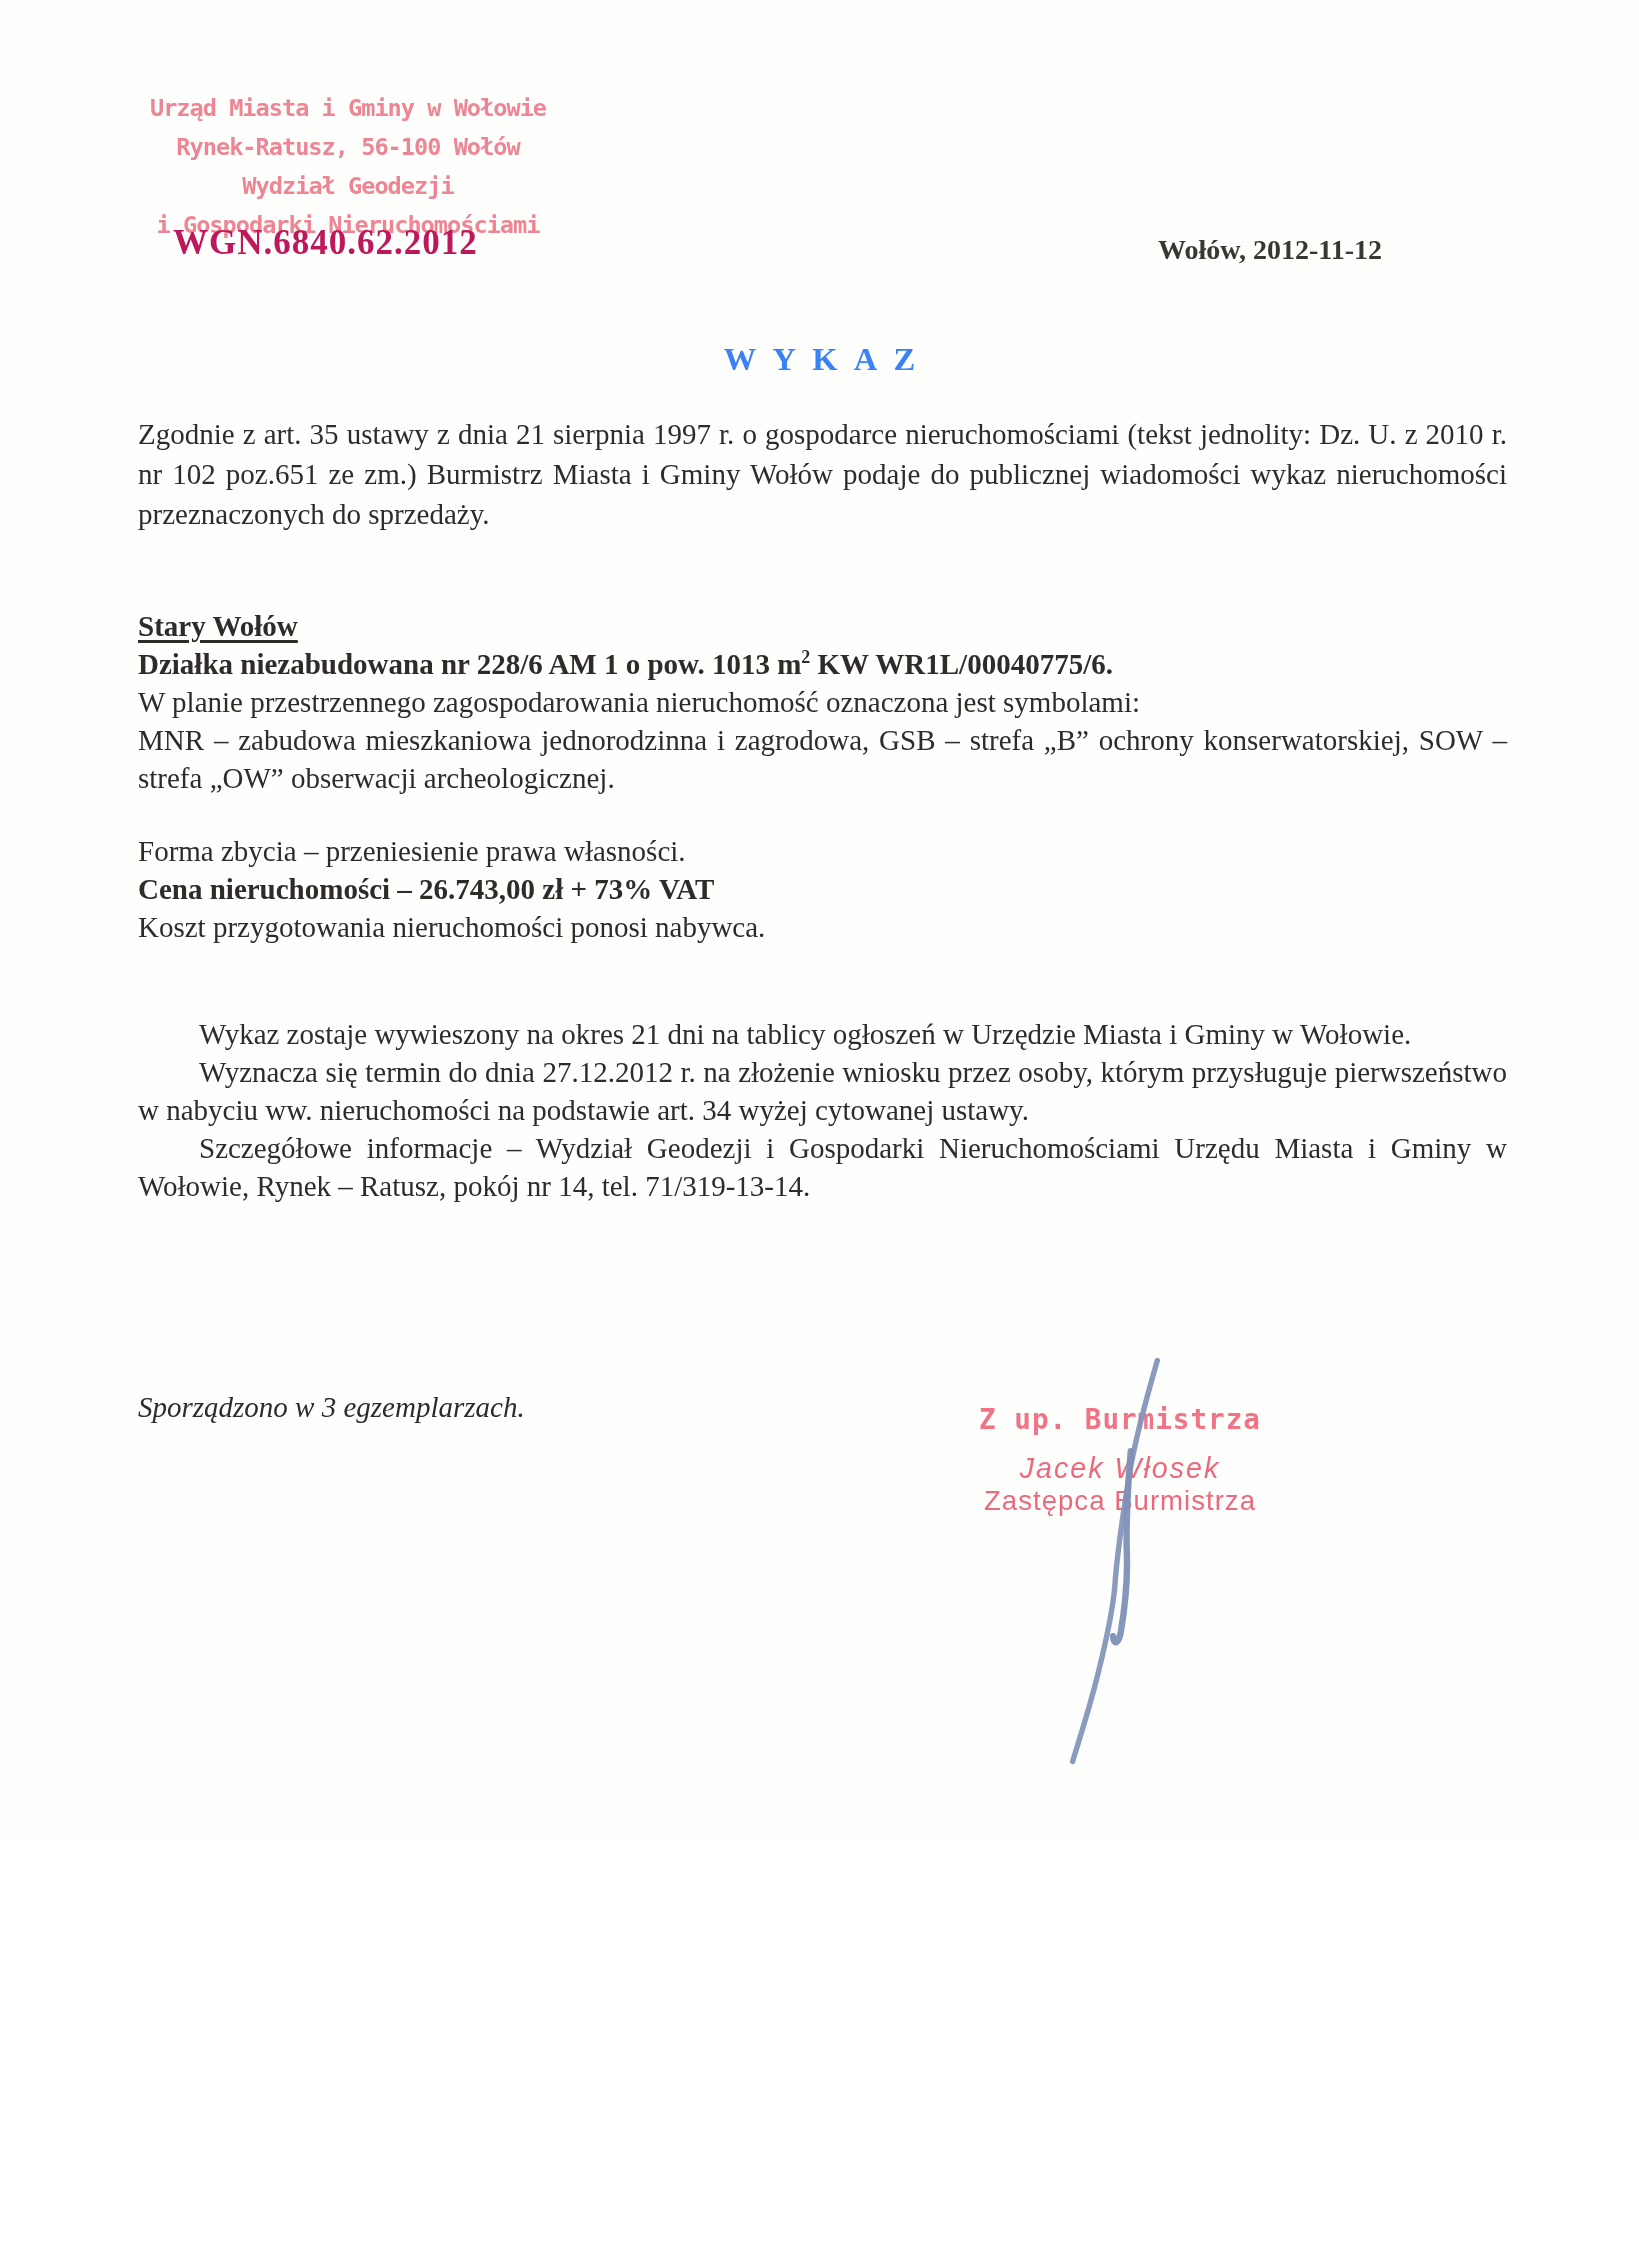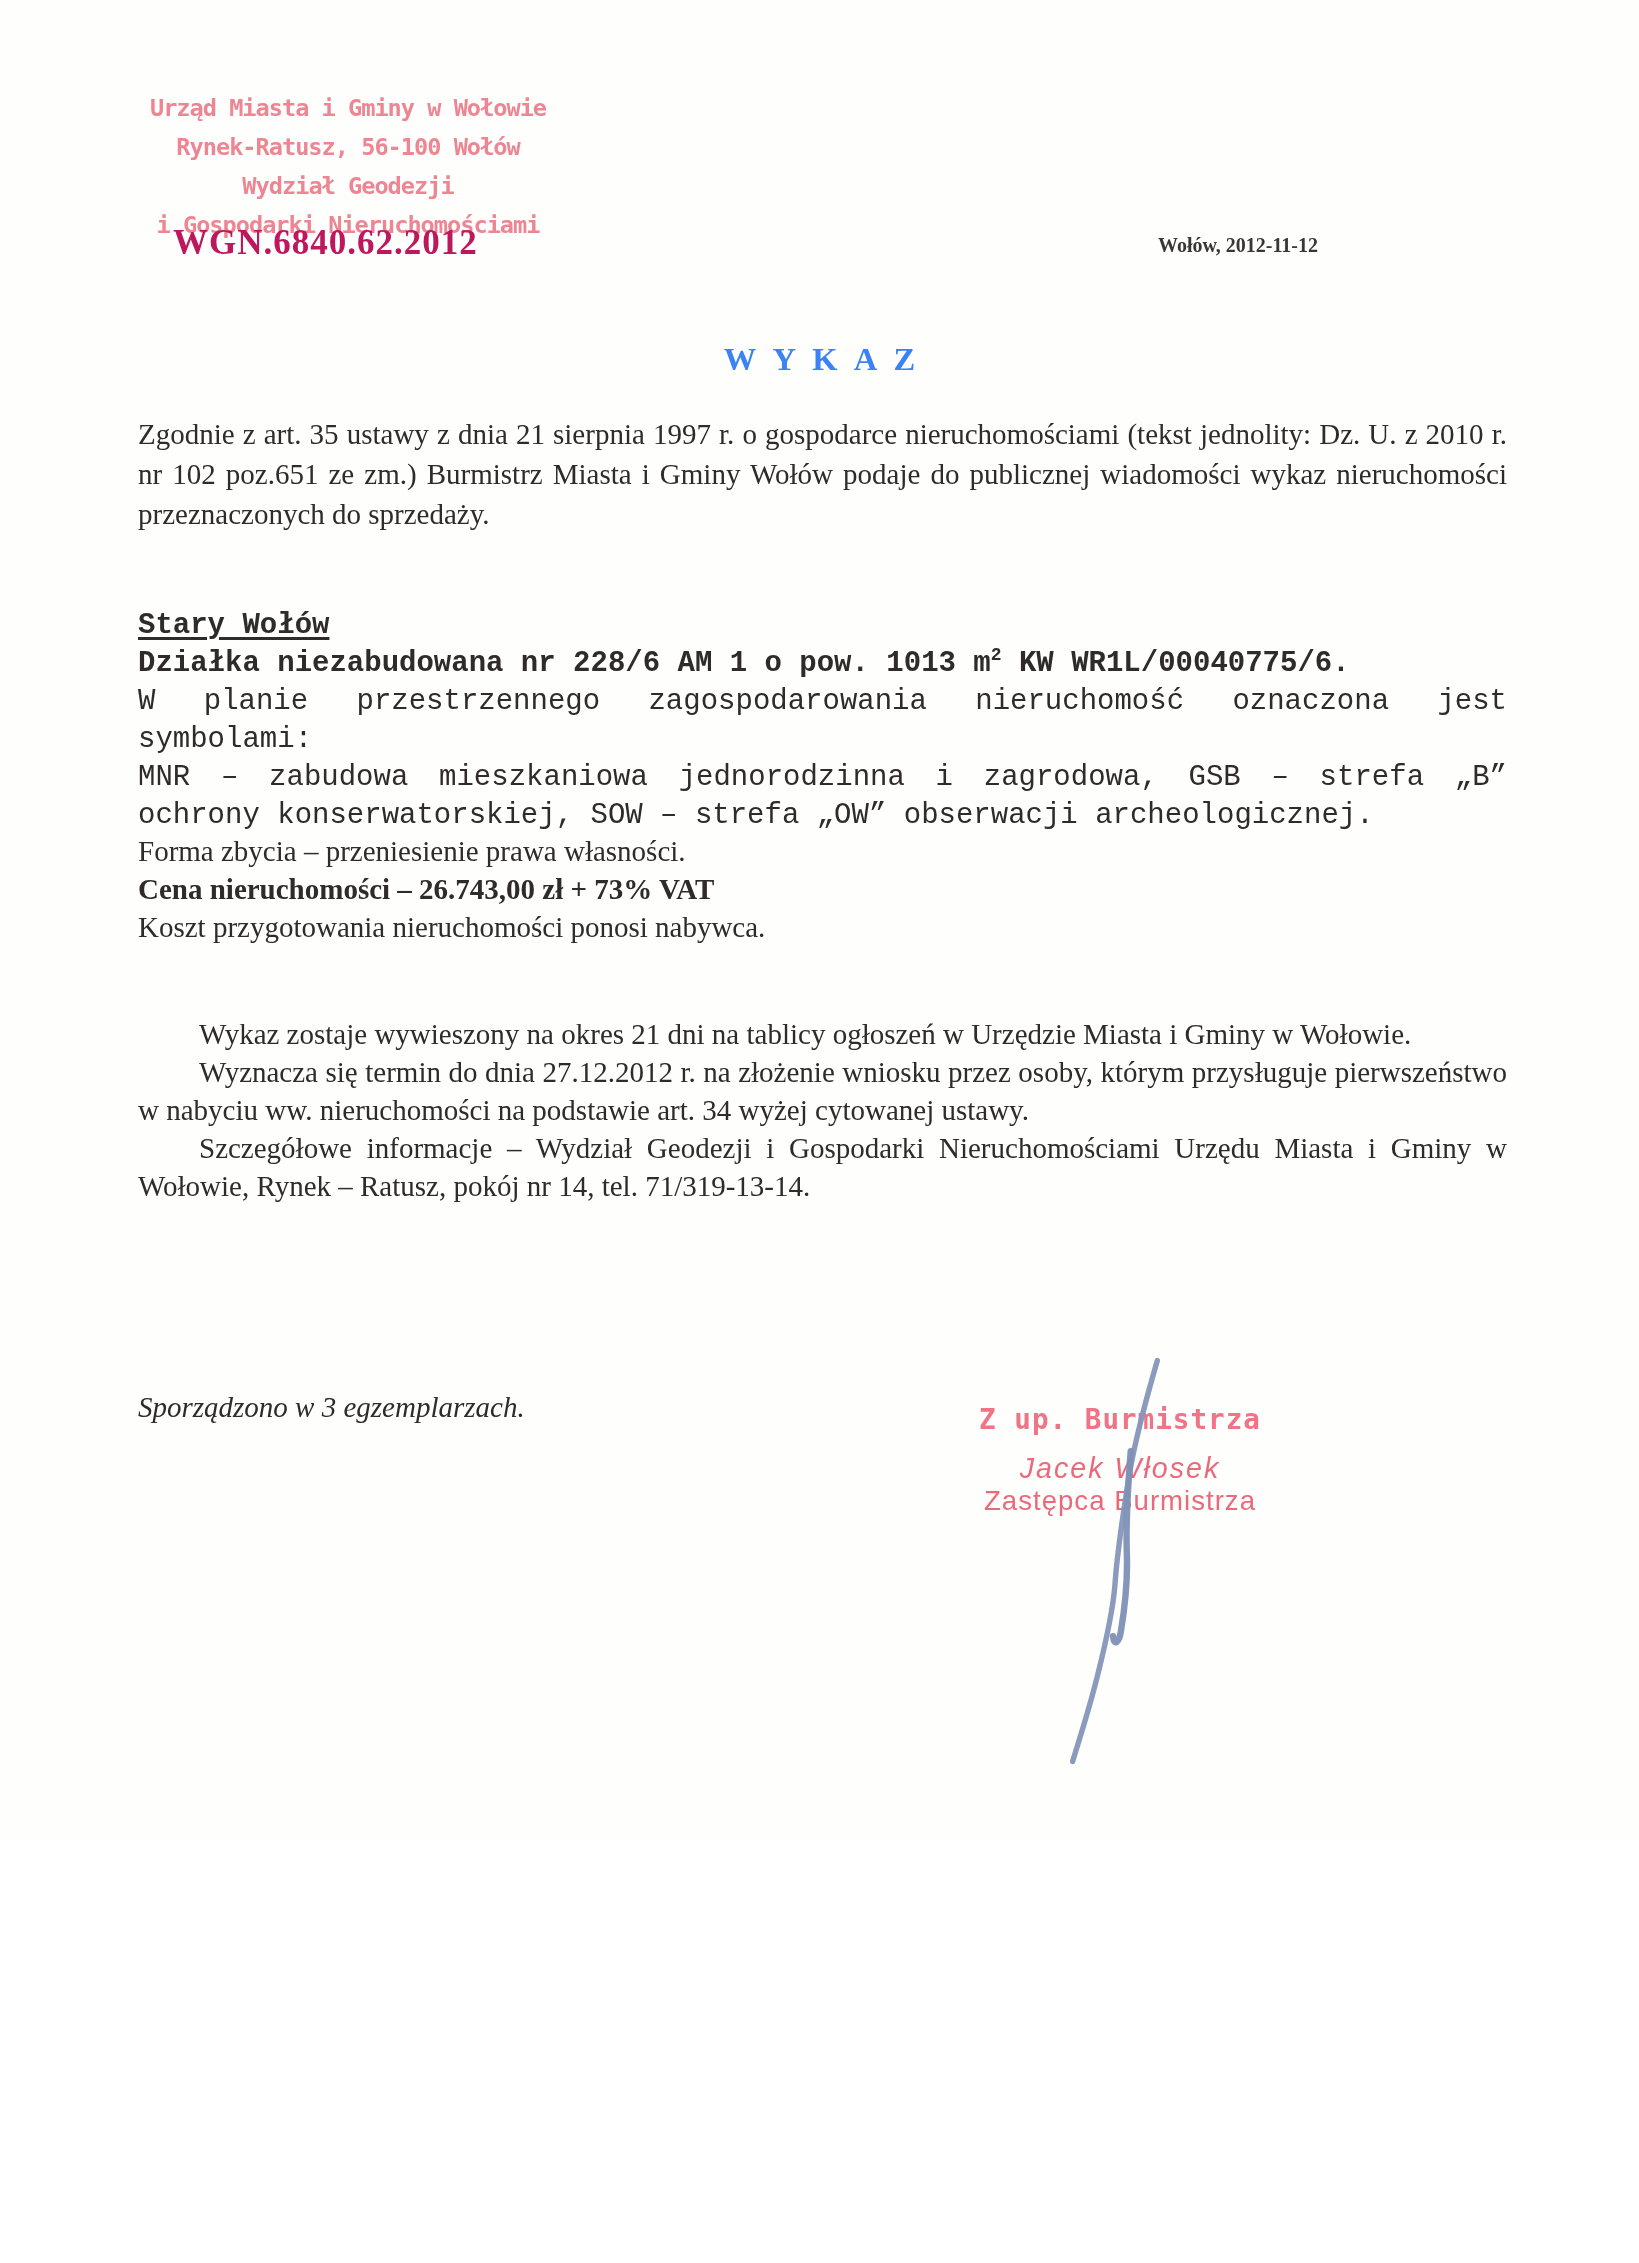--- a/index.html
+++ b/index.html
@@ -15,30 +15,30 @@
     font-family:"DejaVu Sans Mono", monospace; font-weight:bold;
     font-size:23.6px; line-height:39px; letter-spacing:-1px;
     color:#ec7b8b; opacity:.92;
   }
   .ref-number {
     position:absolute; left:173px; top:223px;
     font-weight:bold; font-size:35px; letter-spacing:1px; color:#be185d;
   }
   .dateline {
     position:absolute; left:1158px; top:234px;
-    font-weight:bold; font-size:20px; color:#3a3733;
+    font-weight:bold; font-size:28px; color:#3a3733;
   }
   .doc-title {
     position:absolute; left:0; top:341px; width:1639px; text-align:center;
     font-family:Liberation Serif, serif; font-weight:bold;
     font-size:32.5px; letter-spacing:.5em; text-indent:.5em; color:#3b82f6;
   }
   .block { position:absolute; left:138px; width:1369px; font-size:29px; }
   .intro   { top:414px;  line-height:40px;   text-align:justify; }
-  .property{ top:607px;  line-height:38px; text-align:justify;font-family:Liberation Mono, monospace; }
+  .property{ top:607px;  line-height:38px; text-align:justify; }
   .terms   { top:832px;  line-height:38px; }
   .notices { top:1015px; line-height:38px; text-align:justify; }
   .notices p { margin:0; text-indent:61px; }
   .copies  { top:1391px; font-style:italic; }
   .bold { font-weight:bold; }
   .heading-underline {
     font-weight:bold;
     text-decoration:underline; text-decoration-thickness:3px; text-underline-offset:3.9px;
   }
   sup { font-size:.62em; vertical-align:super; line-height:0; }

